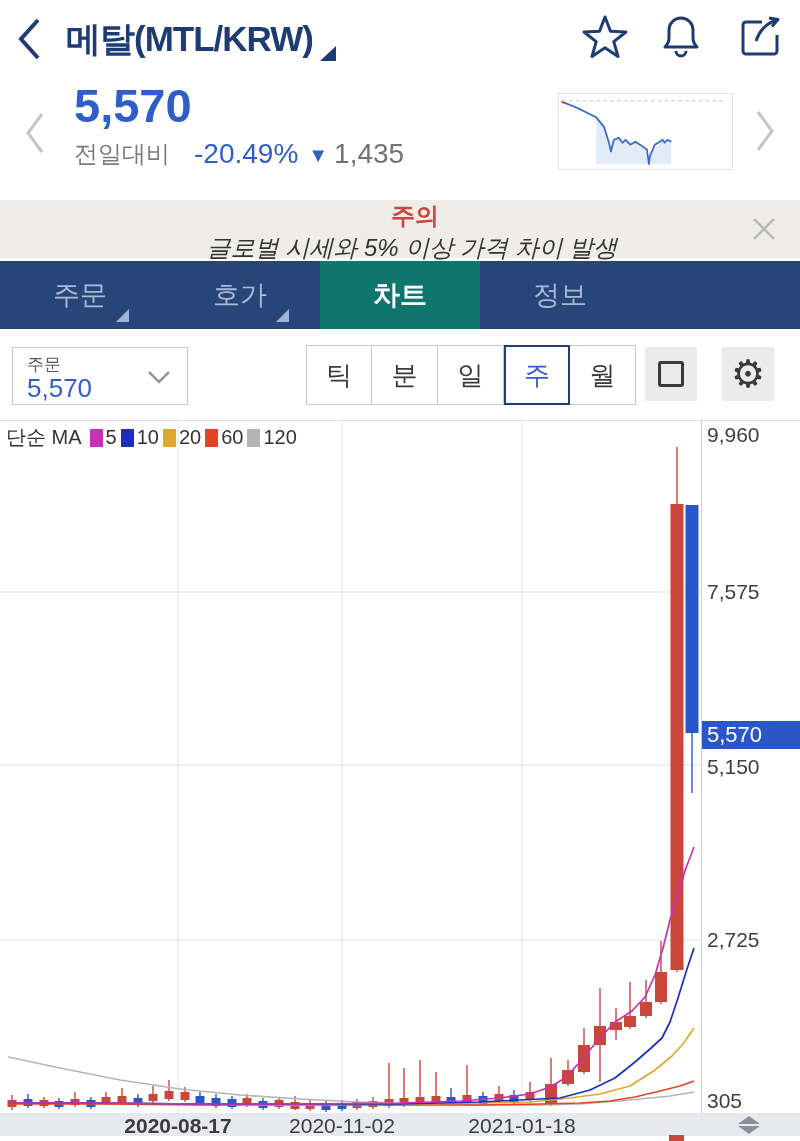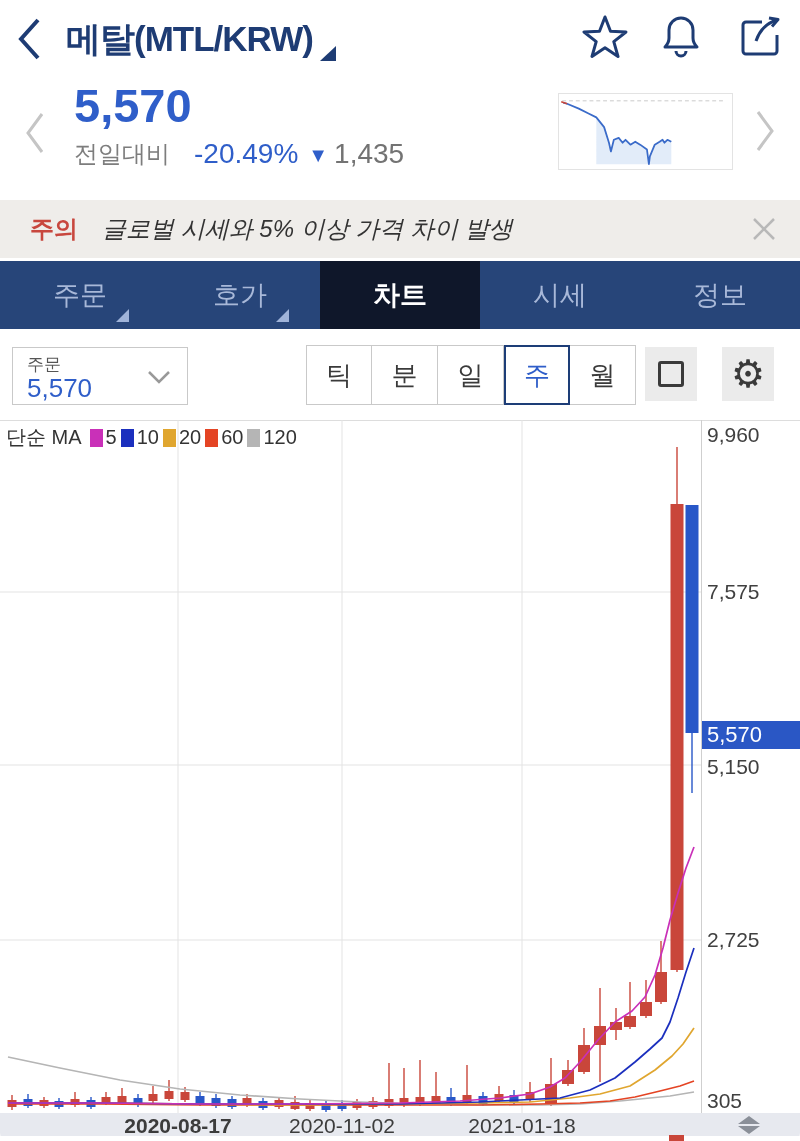--- a/index.html
+++ b/index.html
@@ -23,29 +23,29 @@
   .price-nav.next { left:752px; top:108px; }
   .price-value { position:absolute; left:74px; top:78px; font-size:47px; font-weight:600; color:#2f5ec9; letter-spacing:0; }
   .change-row { position:absolute; left:74px; top:138px; display:flex; align-items:center; }
   .compare-label { font-size:24px; color:#7d7d7d; }
   .change-pct { font-size:28px; color:#2f5ec9; margin-left:24px; }
   .change-arrow { font-size:20px; color:#2f5ec9; margin-left:10px; margin-top:3px; }
   .change-amt { font-size:28px; color:#737373; margin-left:6px; }
   .spark-box { position:absolute; left:558px; top:93px; width:175px; height:77px; border:1px solid #e3e3e3; background:#fff; }
 
   
-  .warning { position:absolute; left:0; top:200px; width:800px; height:58px; background:#efedea; display:flex; align-items:center; }
+  .warning { position:absolute; left:0; top:200px; width:800px; height:58px; background:#efedea; display:flex; align-items:center;flex-direction:column; }
   .warn-badge { font-size:24px; font-weight:bold; color:#c8473e; margin-left:30px; }
   .warn-msg { font-size:24px; color:#333; margin-left:24px;font-style:italic; }
   .warn-close { position:absolute; right:22px; top:15px; width:28px; height:28px; }
 
   
   .navbar { position:absolute; left:0; top:261px; width:800px; height:68px; background:#274579; display:flex; }
   .nav-tab { width:160px; height:68px; display:flex; align-items:center; justify-content:center; position:relative; font-size:27px; color:#a8b8d8; }
-  .nav-tab.active { color:#fff; font-weight:bold; background:#0f172a; }
+  .nav-tab.active { color:#fff; font-weight:bold; background:#0f766e; }
   .tab-caret { position:absolute; width:0; height:0; border-left:13px solid transparent; border-bottom:13px solid #9fb3d9; bottom:7px; margin-left:84px; }
 
   
   .order-dropdown { position:absolute; left:12px; top:347px; width:176px; height:58px; border:1px solid #c9c9c9; background:#fff; }
   .order-label { position:absolute; left:14px; top:5px; font-size:17px; color:#555; }
   .order-value { position:absolute; left:14px; top:25px; font-size:26px; color:#2f5ec9; }
   .order-chevron { position:absolute; right:16px; top:22px; }
   .tf-group { position:absolute; left:306px; top:345px; display:flex; }
   .tf-btn { width:66px; height:60px; border:1px solid #c9c9c9; border-left:none; background:#fff; display:flex; align-items:center; justify-content:center; font-size:26px; color:#3a3a3a; }
   .tf-btn:first-child { border-left:1px solid #c9c9c9; }
@@ -136,23 +136,20 @@
     <div class="nav-tab">
       <span>주문</span>
       <span class="tab-caret"></span>
     </div>
     <div class="nav-tab">
       <span>호가</span>
       <span class="tab-caret"></span>
     </div>
     <div class="nav-tab active">
       <span>차트</span>
-    </div>
-    <div class="nav-tab">
-      <span>시세</span>
     </div>
     <div class="nav-tab">
       <span>정보</span>
     </div>
   </div>
 
   <div class="order-dropdown">
     <div class="order-label">주문</div>
     <div class="order-value">5,570</div>
     <svg class="order-chevron" width="24" height="15" viewBox="0 0 24 15">

